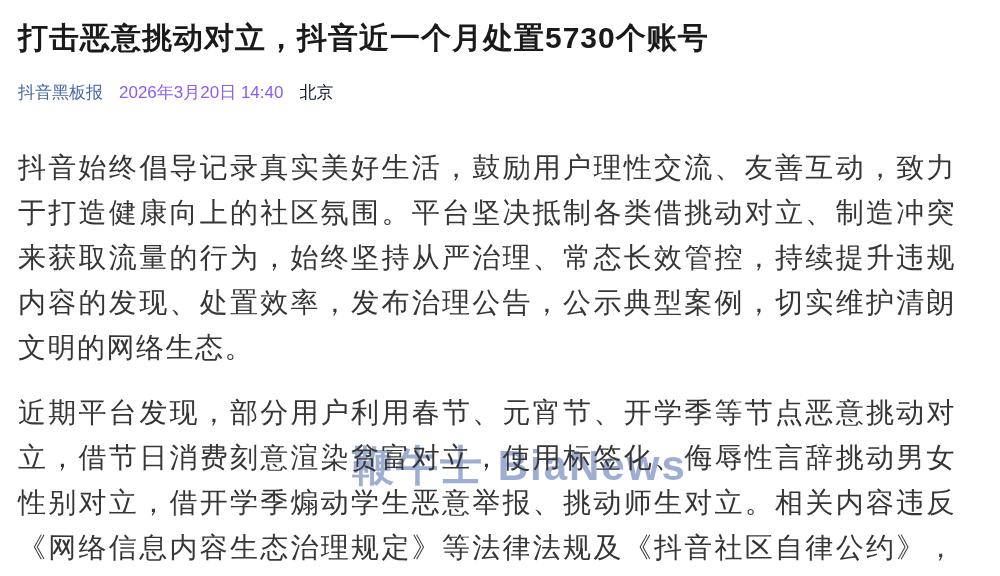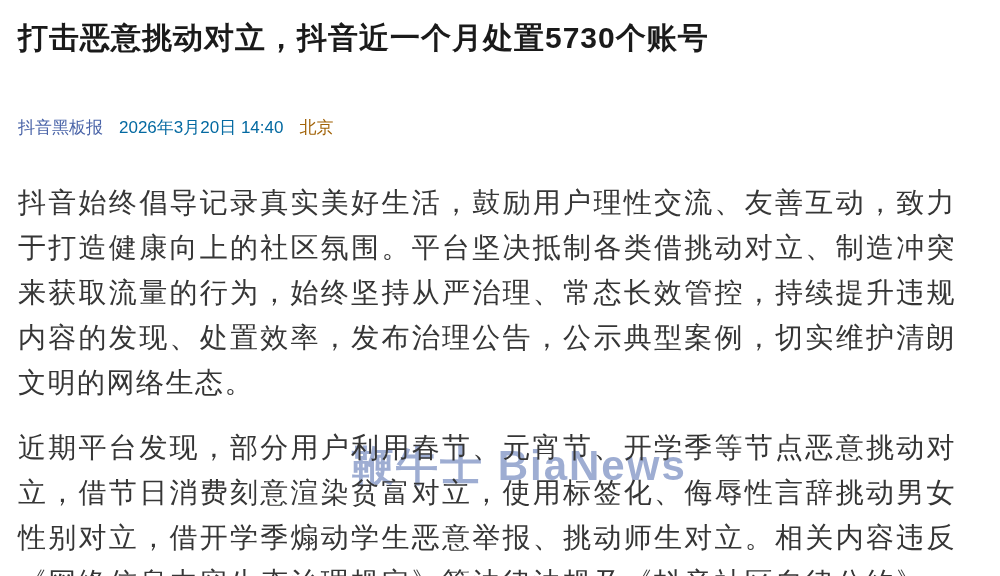--- a/index.html
+++ b/index.html
@@ -33,25 +33,24 @@
     gap: 16px;
     font-size: 17px;
     line-height: 20px;
   }
   .byline .source {
     color: #4a64a8;
     text-decoration: none;
     cursor: pointer;
   }
   .byline .date {
-    color: #0369a1;
-    margin-top: 35px;
+    color: #8b5cf6;
   }
   .byline .location {
-    color: #a16207;
+    color: #0f172a;
   }
   .content {
     margin-top: 42px;
     width: 938px;
     font-size: 28px;
     line-height: 45px;
     letter-spacing: 1.5px;
     color: #363636;
     text-align: justify;
     position: relative;

